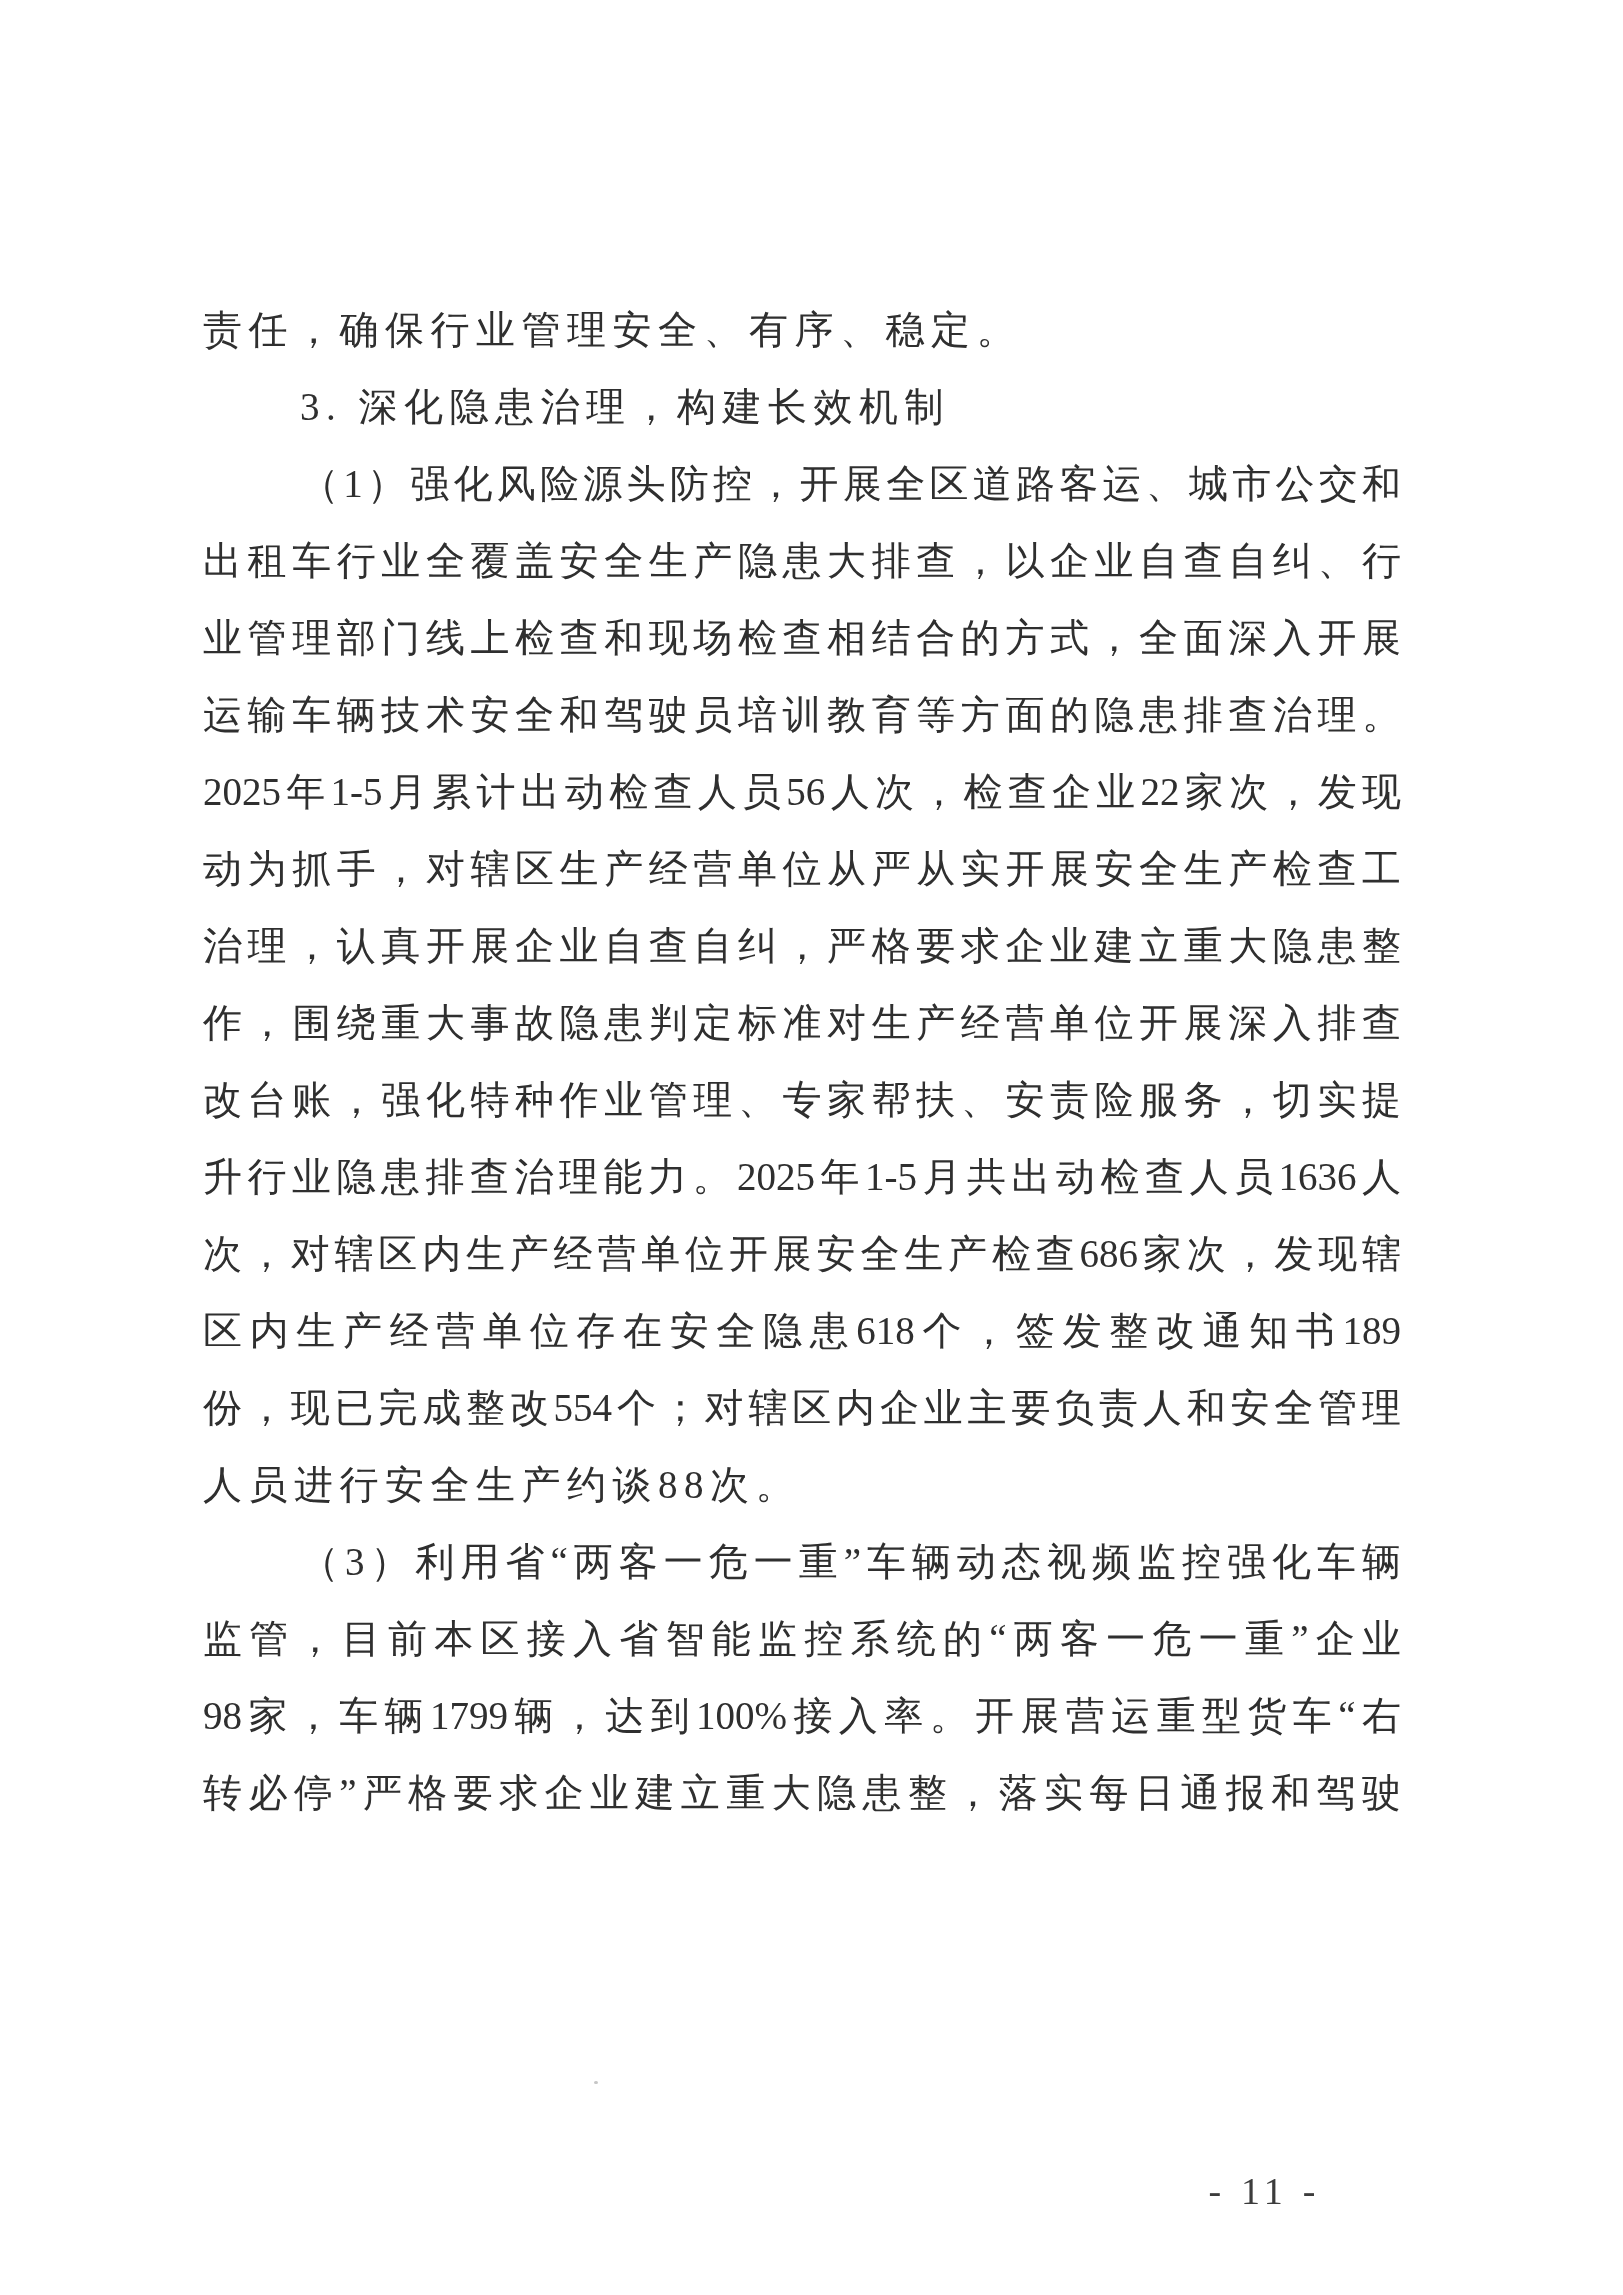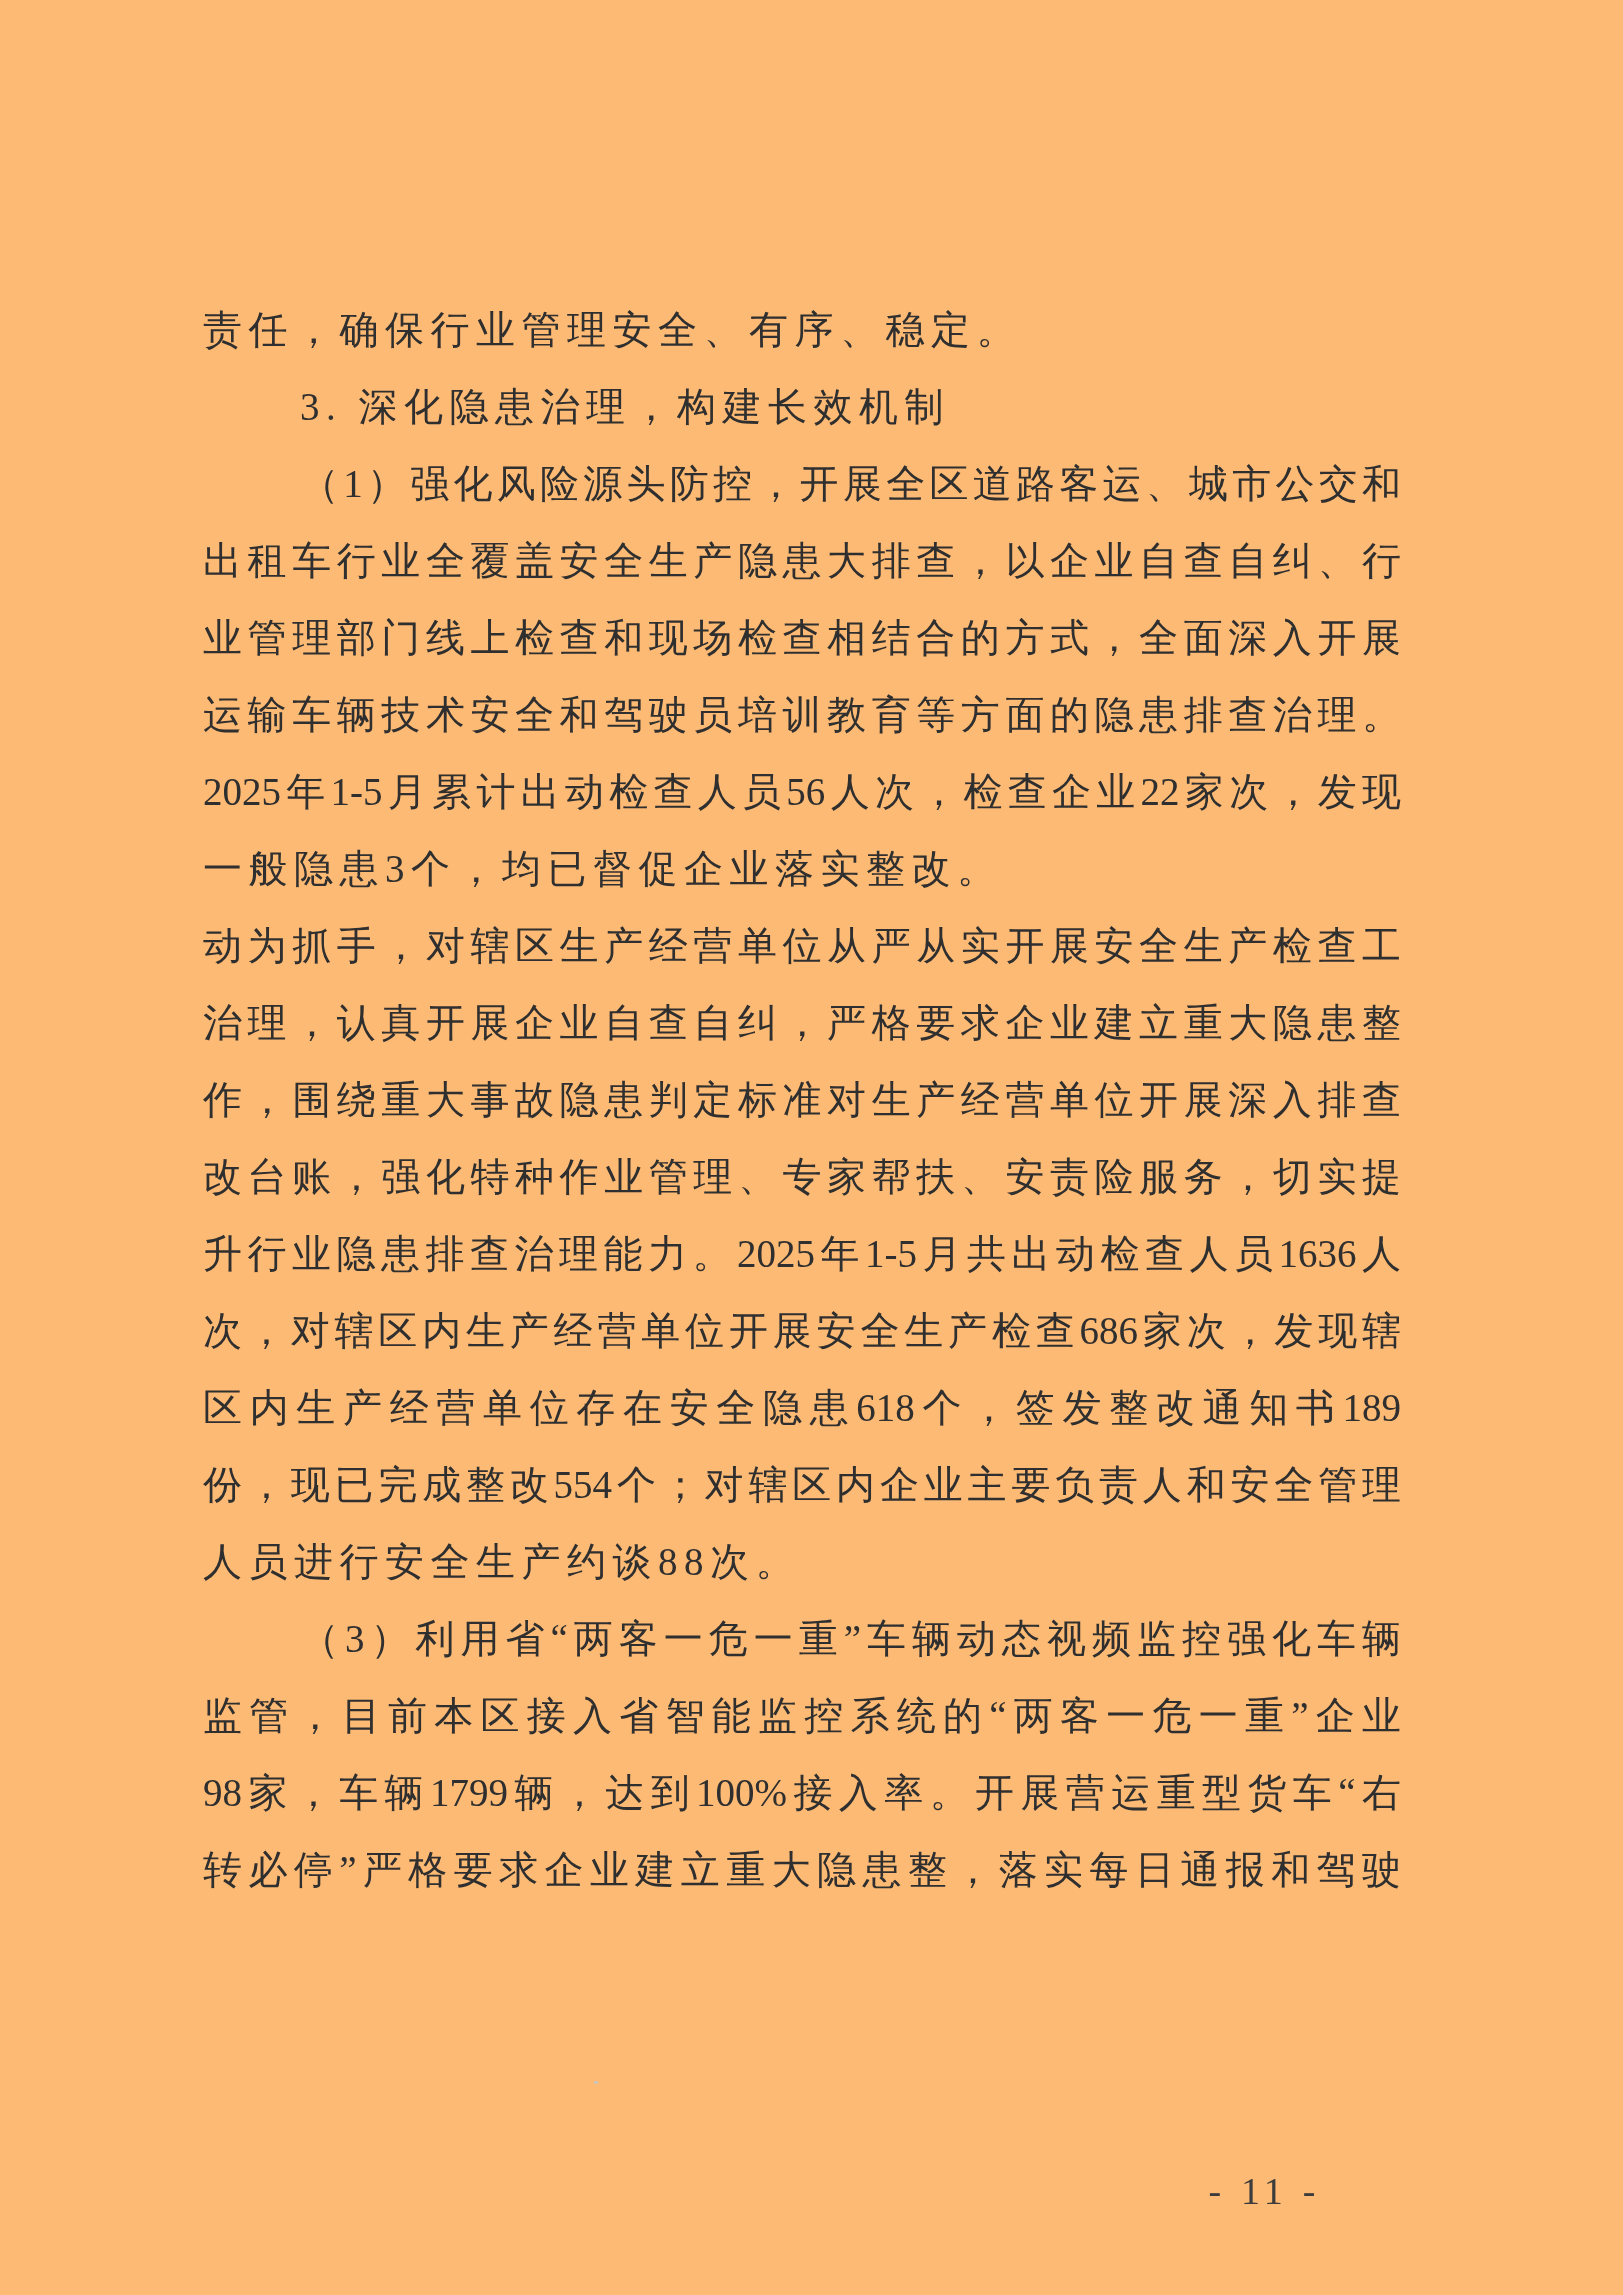--- a/index.html
+++ b/index.html
@@ -4,21 +4,21 @@
 <style>
   html, body {
     margin: 0;
     padding: 0;
     background: #e8e8e8;
   }
   .page {
     position: relative;
     width: 1623px;
     height: 2295px;
-    background: #fdba74;
+    background: #ffffff;
     overflow: hidden;
     font-family: "Liberation Serif", serif;
   }
   .doc-lines {
     position: absolute;
     left: 203px;
     top: 291px;
     width: 1198px;
   }
   .doc-line {
@@ -65,21 +65,20 @@
 
 <div class="page">
   <div class="doc-lines">
       <div class="doc-line short">责任，确保行业管理安全、有序、稳定。</div>
       <div class="doc-line indent short">3. 深化隐患治理，构建长效机制</div>
       <div class="doc-line indent">（1）强化风险源头防控，开展全区道路客运、城市公交和</div>
       <div class="doc-line">出租车行业全覆盖安全生产隐患大排查，以企业自查自纠、行</div>
       <div class="doc-line">业管理部门线上检查和现场检查相结合的方式，全面深入开展</div>
       <div class="doc-line">运输车辆技术安全和驾驶员培训教育等方面的隐患排查治理。</div>
       <div class="doc-line">2025年1-5月累计出动检查人员56人次，检查企业22家次，发现</div>
-      <div class="doc-line short">一般隐患3个，均已督促企业落实整改。</div>
       <div class="doc-line">动为抓手，对辖区生产经营单位从严从实开展安全生产检查工</div>
       <div class="doc-line">治理，认真开展企业自查自纠，严格要求企业建立重大隐患整</div>
       <div class="doc-line">作，围绕重大事故隐患判定标准对生产经营单位开展深入排查</div>
       <div class="doc-line">改台账，强化特种作业管理、专家帮扶、安责险服务，切实提</div>
       <div class="doc-line">升行业隐患排查治理能力。2025年1-5月共出动检查人员1636人</div>
       <div class="doc-line">次，对辖区内生产经营单位开展安全生产检查686家次，发现辖</div>
       <div class="doc-line">区内生产经营单位存在安全隐患618个，签发整改通知书189</div>
       <div class="doc-line">份，现已完成整改554个；对辖区内企业主要负责人和安全管理</div>
       <div class="doc-line short">人员进行安全生产约谈88次。</div>
       <div class="doc-line indent">（3）利用省“两客一危一重”车辆动态视频监控强化车辆</div>

